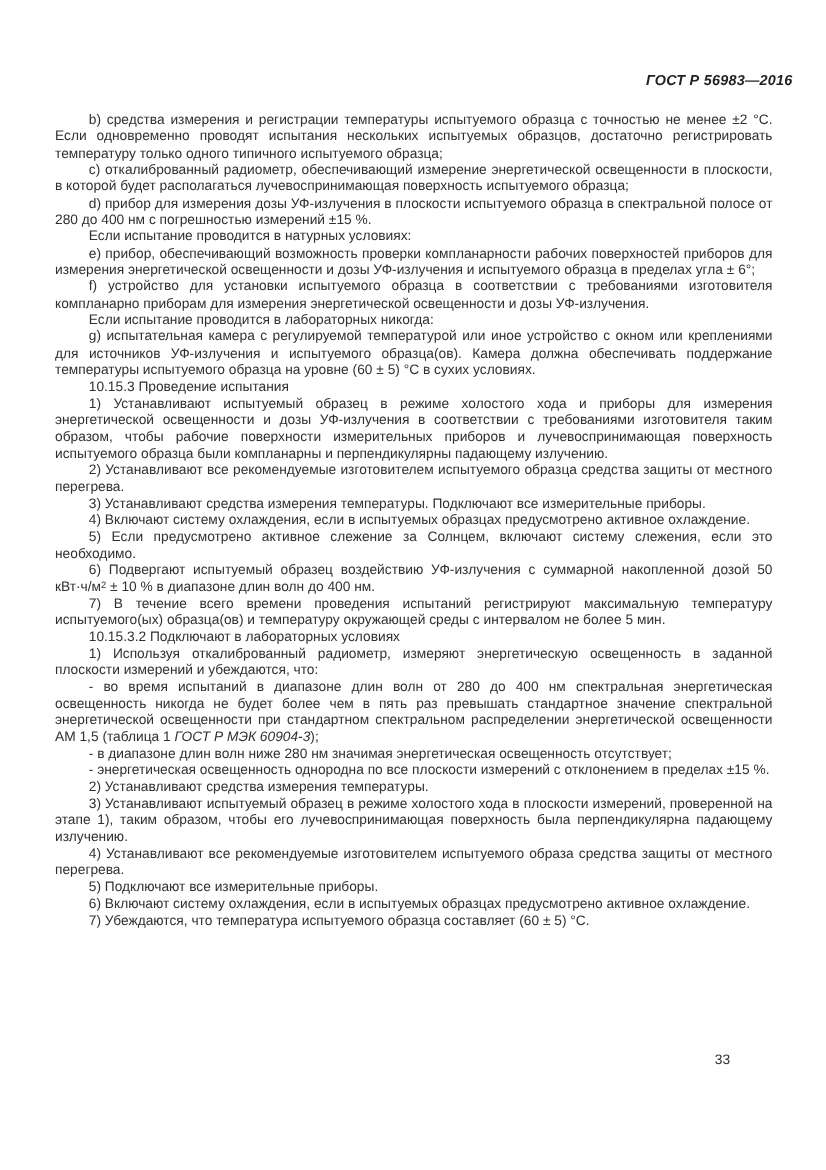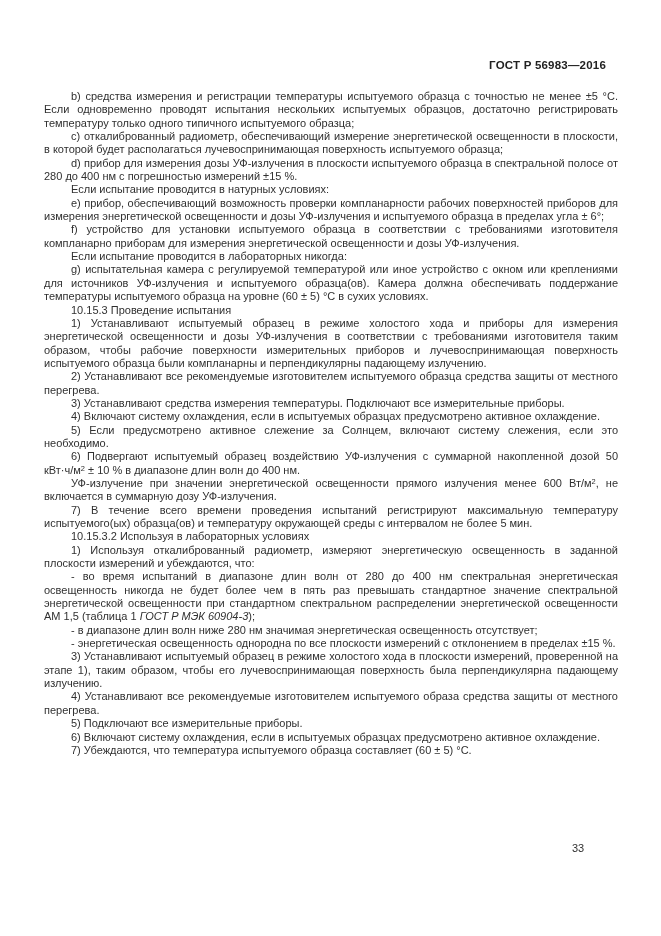--- a/index.html
+++ b/index.html
@@ -12,26 +12,27 @@
     width: 661px;
     height: 936px;
     margin: 0 auto;
     background: #ffffff;
     overflow: hidden;
     font-family: "Liberation Sans", sans-serif;
   }
   .doc-header {
     position: absolute;
     top: 59px;
-    left: 32px;
+    left: 60px;
     width: 574px;
     text-align: right;
     font-size: 11.5px;
     font-weight: 700;
     letter-spacing: 0.2px;
+    font-style: italic;
   }
   .doc-body {
     position: absolute;
     top: 90px;
     left: 44px;
     width: 574px;
     font-size: 11px;
     line-height: 13.35px;
     text-align: justify;
   }
@@ -63,42 +64,42 @@
     font-size: 11px;
   }
 </style>
 </head>
 <body>
 
 <div class="page" style="background: rgb(255, 255, 255);">
   <div class="doc-header" style="color: rgb(34, 34, 34);">ГОСТ Р 56983—2016</div>
 
   <div class="doc-body" style="color: rgb(48, 48, 48);">
-      <p><span>b) средства измерения и регистрации температуры испытуемого образца с точностью не менее ±5 °C. Если одновременно проводят испытания нескольких испытуемых образцов, достаточно регистрировать температуру только одного типичного испытуемого образца;</span></p>
+      <p><span>b) средства измерения и регистрации температуры испытуемого образца с точностью не менее ±2 °C. Если одновременно проводят испытания нескольких испытуемых образцов, достаточно регистрировать температуру только одного типичного испытуемого образца;</span></p>
       <p><span>c) откалиброванный радиометр, обеспечивающий измерение энергетической освещенности в плоскости, в которой будет располагаться лучевоспринимающая поверхность испытуемого образца;</span></p>
       <p><span>d) прибор для измерения дозы УФ-излучения в плоскости испытуемого образца в спектральной полосе от 280 до 400 нм с погрешностью измерений ±15 %.</span></p>
       <p><span>Если испытание проводится в натурных условиях:</span></p>
       <p><span>e) прибор, обеспечивающий возможность проверки компланарности рабочих поверхностей приборов для измерения энергетической освещенности и дозы УФ-излучения и испытуемого образца в пределах угла ± 6°;</span></p>
       <p><span>f) устройство для установки испытуемого образца в соответствии с требованиями изготовителя компланарно приборам для измерения энергетической освещенности и дозы УФ-излучения.</span></p>
       <p><span>Если испытание проводится в лабораторных никогда:</span></p>
       <p><span>g) испытательная камера с регулируемой температурой или иное устройство с окном или креплениями для источников УФ-излучения и испытуемого образца(ов). Камера должна обеспечивать поддержание температуры испытуемого образца на уровне (60 ± 5) °C в сухих условиях.</span></p>
       <p class="bold"><span>10.15.3 Проведение испытания</span></p>
       <p><span>1) Устанавливают испытуемый образец в режиме холостого хода и приборы для измерения энергетической освещенности и дозы УФ-излучения в соответствии с требованиями изготовителя таким образом, чтобы рабочие поверхности измерительных приборов и лучевоспринимающая поверхность испытуемого образца были компланарны и перпендикулярны падающему излучению.</span></p>
       <p><span>2) Устанавливают все рекомендуемые изготовителем испытуемого образца средства защиты от местного перегрева.</span></p>
       <p><span>3) Устанавливают средства измерения температуры. Подключают все измерительные приборы.</span></p>
       <p><span>4) Включают систему охлаждения, если в испытуемых образцах предусмотрено активное охлаждение.</span></p>
       <p><span>5) Если предусмотрено активное слежение за Солнцем, включают систему слежения, если это необходимо.</span></p>
       <p><span>6) Подвергают испытуемый образец воздействию УФ-излучения с суммарной накопленной дозой 50 кВт·ч/м</span><sup>2</sup><span> ± 10 % в диапазоне длин волн до 400 нм.</span></p>
-      <p><span>УФ-излучение при значении энергетической освещенности прямого излучения менее 600 Вт/м</span><sup>2</sup><span>, не включается в суммарную дозу УФ-излучения.</span></p>
       <p><span>7) В течение всего времени проведения испытаний регистрируют максимальную температуру испытуемого(ых) образца(ов) и температуру окружающей среды с интервалом не более 5 мин.</span></p>
-      <p><span>10.15.3.2 Используя в лабораторных условиях</span></p>
+      <p><span>10.15.3.2 Подключают в лабораторных условиях</span></p>
       <p><span>1) Используя откалиброванный радиометр, измеряют энергетическую освещенность в заданной плоскости измерений и убеждаются, что:</span></p>
       <p><span>- во время испытаний в диапазоне длин волн от 280 до 400 нм спектральная энергетическая освещенность никогда не будет более чем в пять раз превышать стандартное значение спектральной энергетической освещенности при стандартном спектральном распределении энергетической освещенности АМ 1,5 (таблица 1 </span><em>ГОСТ Р МЭК 60904-3</em><span>);</span></p>
       <p><span>- в диапазоне длин волн ниже 280 нм значимая энергетическая освещенность отсутствует;</span></p>
       <p><span>- энергетическая освещенность однородна по все плоскости измерений с отклонением в пределах ±15 %.</span></p>
+      <p><span>2) Устанавливают средства измерения температуры.</span></p>
       <p><span>3) Устанавливают испытуемый образец в режиме холостого хода в плоскости измерений, проверенной на этапе 1), таким образом, чтобы его лучевоспринимающая поверхность была перпендикулярна падающему излучению.</span></p>
       <p><span>4) Устанавливают все рекомендуемые изготовителем испытуемого образа средства защиты от местного перегрева.</span></p>
       <p><span>5) Подключают все измерительные приборы.</span></p>
       <p><span>6) Включают систему охлаждения, если в испытуемых образцах предусмотрено активное охлаждение.</span></p>
       <p><span>7) Убеждаются, что температура испытуемого образца составляет (60 ± 5) °C.</span></p>
     </div>
 
   <div class="page-number" style="color: rgb(48, 48, 48);">33</div>
 </div>
 

